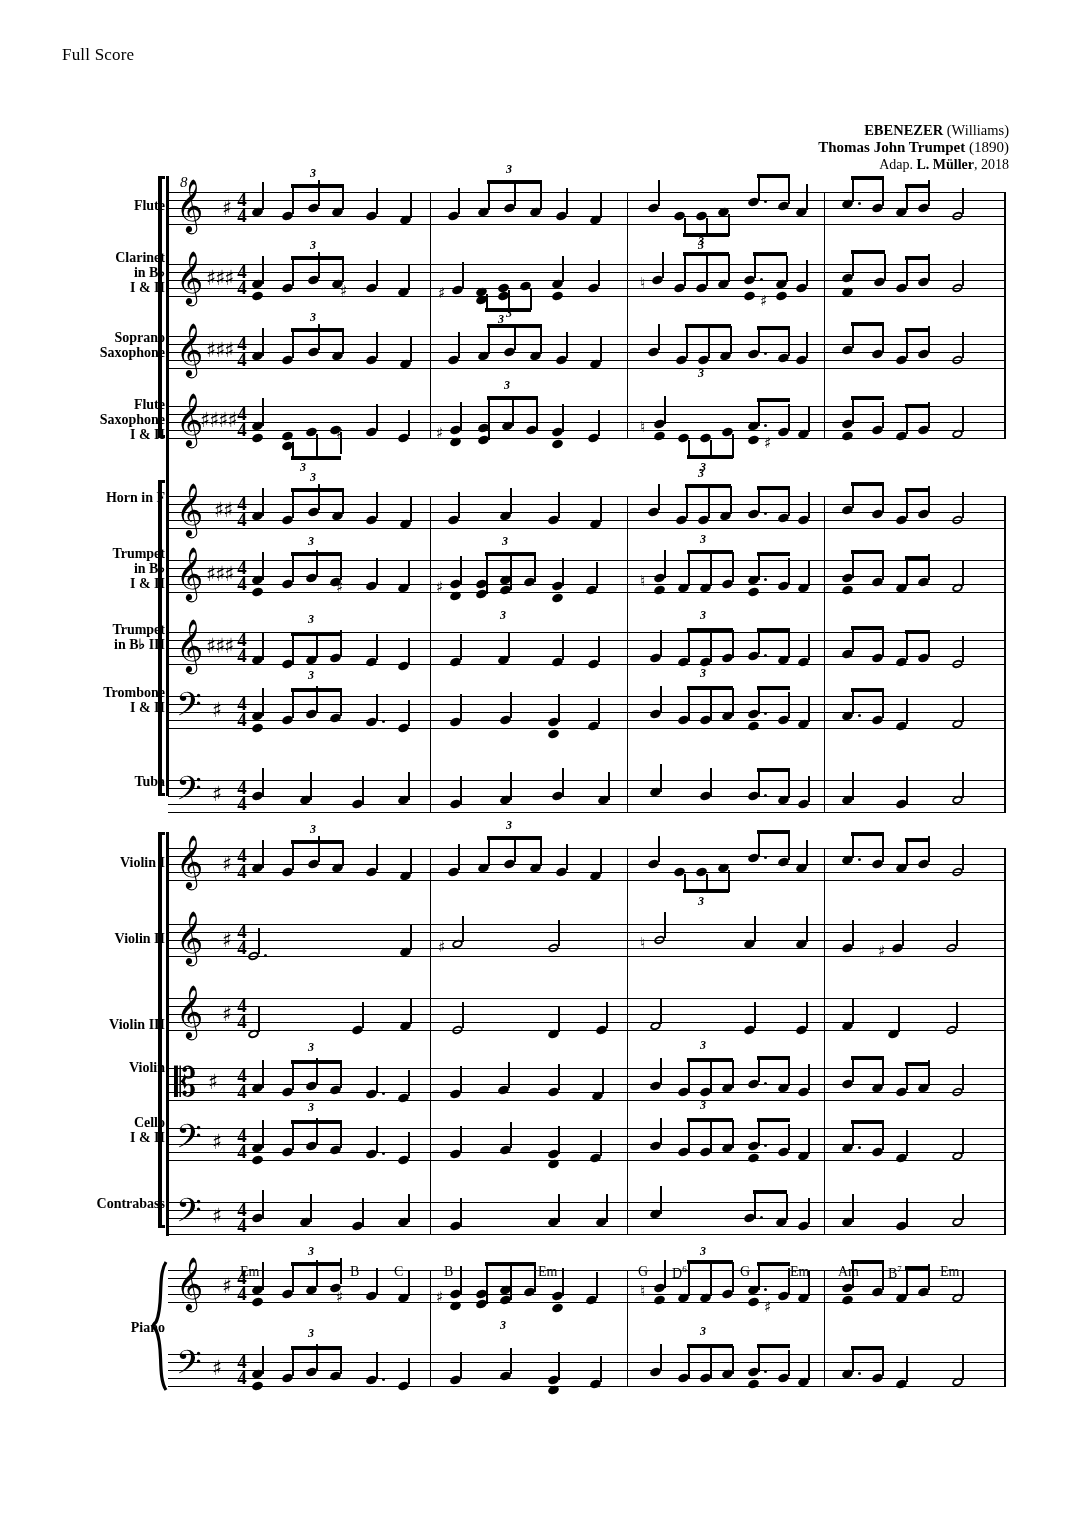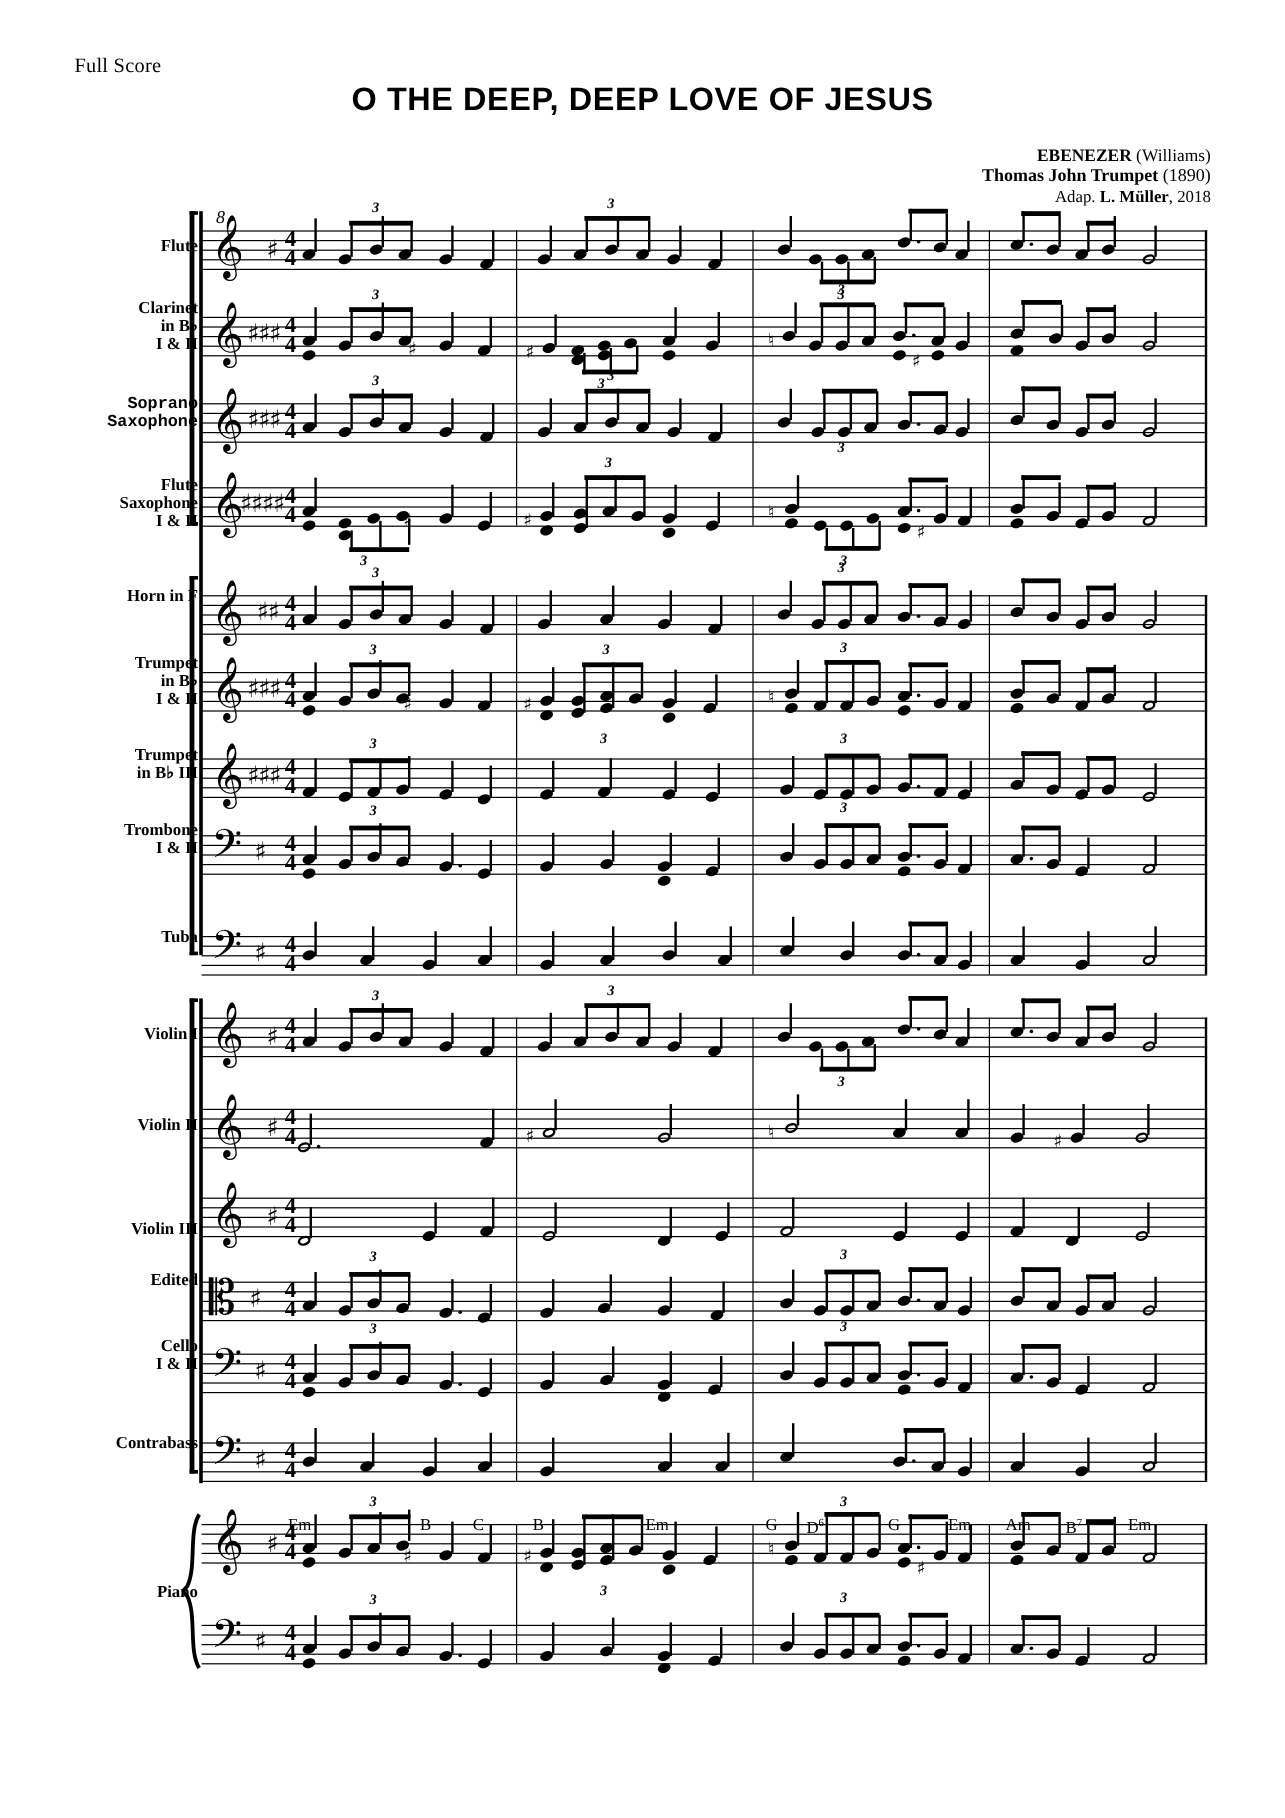--- a/index.html
+++ b/index.html
@@ -204,21 +204,20 @@
   }
   .chordlbl sup { font-size: 9px; }
 </style>
 </head>
 <body>
 
 <div class="page">
 
   <div class="full-score">Full Score</div>
 
-  <div class="main-title">O THE DEEP, DEEP LOVE OF JESUS</div>
 
   <div class="credits">
     <div class="l1"><b>EBENEZER</b><span> (Williams)</span></div>
     <div class="l2"><b>Thomas John Trumpet</b><span> (1890)</span></div>
     <div class="l3"><span>Adap. </span><b>L. Müller</b><span>, 2018</span></div>
   </div>
 
 
   <div class="score">
 
@@ -238,21 +237,21 @@
     <div class="inst" style="top:38px;">
         <div>Flute</div>
       </div>
 
     <div class="inst" style="top:90px;">
       <div>Clarinet</div>
       <div>in B♭</div>
       <div>I &amp; II</div>
     </div>
 
-    <div class="inst" style="top:170px;font-family:Liberation Mono, monospace;">
+    <div class="inst" style="top:170px;">
       <div>Soprano</div>
       <div>Saxophone</div>
     </div>
 
     <div class="inst" style="top:237px;">
       <div>Flute</div>
       <div>Saxophone</div>
       <div>I &amp; II</div>
     </div>
 
@@ -283,21 +282,21 @@
     <div class="inst" style="top:695px;">
         <div>Violin I</div>
       </div>
     <div class="inst" style="top:771px;">
         <div>Violin II</div>
       </div>
     <div class="inst" style="top:847px;margin-top:10px;">
         <div>Violin III</div>
       </div>
     <div class="inst" style="top:900px;">
-        <div>Edited</div>
+        <div>Violin</div>
       </div>
     <div class="inst" style="top:955px;">
       <div>Cello</div>
       <div>I &amp; II</div>
     </div>
     <div class="inst" style="top:1036px;">
         <div>Contrabass</div>
       </div>
     <div class="inst" style="top:1160px;">
         <div>Piano</div>

